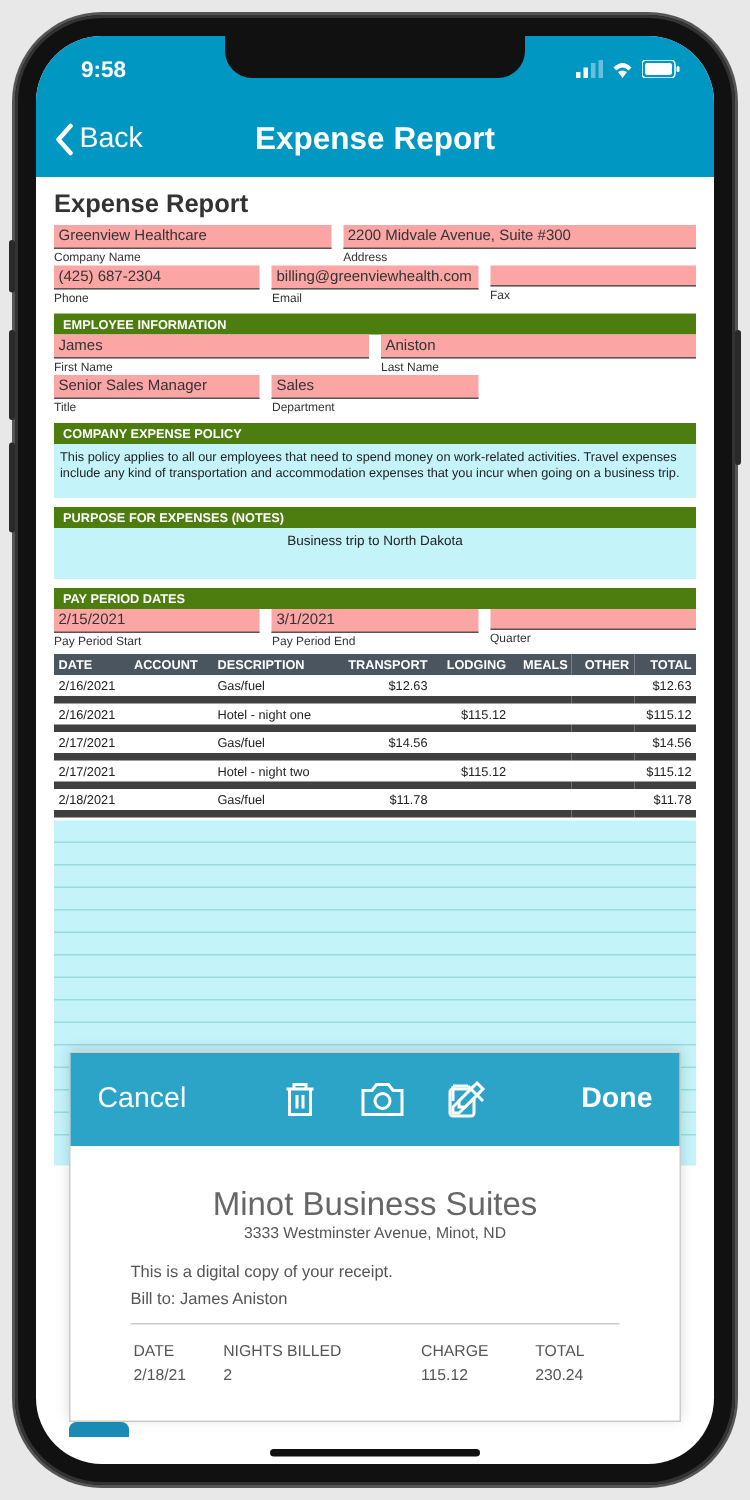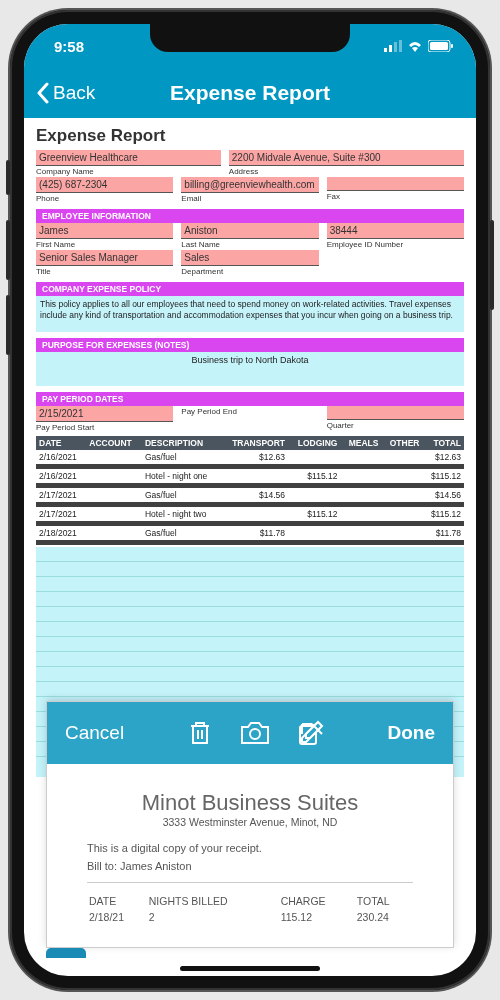--- a/index.html
+++ b/index.html
@@ -68,21 +68,21 @@
     background: #fff;
     padding: 8px 12px 0 12px;
     font-size: 9px;
     color: #222;
   }
   .doc h1 { font-size: 17px; font-weight:700; color:#333; margin-bottom:4px; }
   .row { display:flex; gap:8px; margin-bottom:1px; }
   .field { flex:1; }
   .field .val { background:#fca5a5; border-bottom:1px solid #555; padding:2px 3px; min-height:14px; font-size:10px; color:#333;}
   .field .lbl { font-size:8px; color:#333; padding-top:1px;}
-  .section-hdr { background:#d946ef; color:#fff; font-size:8.5px; font-weight:700; padding:2px 6px; margin-top:6px; text-transform:uppercase; }
+  .section-hdr { background:#4d7c0f; color:#fff; font-size:8.5px; font-weight:700; padding:2px 6px; margin-top:6px; text-transform:uppercase; }
   .policy-box { background:#c5f3fa; padding:3px 4px; font-size:8.5px; line-height:1.3; min-height:36px; }
   .notes-box { background:#c5f3fa; padding:3px 4px; font-size:9px; min-height:34px;text-align:center; }
   table.exp { width:100%; border-collapse:collapse; font-size:8.5px; margin-top:4px;}
   table.exp th { background:#4a5560; color:#fff; font-weight:700; padding:2px 3px; text-align:left; text-transform:uppercase;}
   table.exp td { padding:2px 3px; border-bottom:5px solid #404040;}
   table.exp td.num, table.exp th.num { text-align:right; }
   .ledger { background:#c5f3fa; height:230px; margin-top:2px;}
   .ledger-row { border-bottom:1px solid #9dd; height:15px; }
 
   .modal {
@@ -183,24 +183,20 @@
       <div class="section-hdr">EMPLOYEE INFORMATION</div>
       <div class="row">
         <div class="field">
             <div class="val">James</div>
             <div class="lbl">First Name</div>
           </div>
         <div class="field">
             <div class="val">Aniston</div>
             <div class="lbl">Last Name</div>
           </div>
-        <div class="field">
-            <div class="val">38444</div>
-            <div class="lbl">Employee ID Number</div>
-          </div>
       </div>
       <div class="row">
         <div class="field">
             <div class="val">Senior Sales Manager</div>
             <div class="lbl">Title</div>
           </div>
         <div class="field">
             <div class="val">Sales</div>
             <div class="lbl">Department</div>
           </div>
@@ -213,20 +209,21 @@
       <div class="section-hdr">PURPOSE FOR EXPENSES (NOTES)</div>
       <div class="notes-box">Business trip to North Dakota</div>
 
       <div class="section-hdr">PAY PERIOD DATES</div>
       <div class="row">
         <div class="field">
             <div class="val">2/15/2021</div>
             <div class="lbl">Pay Period Start</div>
           </div>
         <div class="field">
+            <div class="val">3/1/2021</div>
             <div class="lbl">Pay Period End</div>
           </div>
         <div class="field">
             <div class="val"></div>
             <div class="lbl">Quarter</div>
           </div>
       </div>
 
       <table class="exp">
         <thead>

